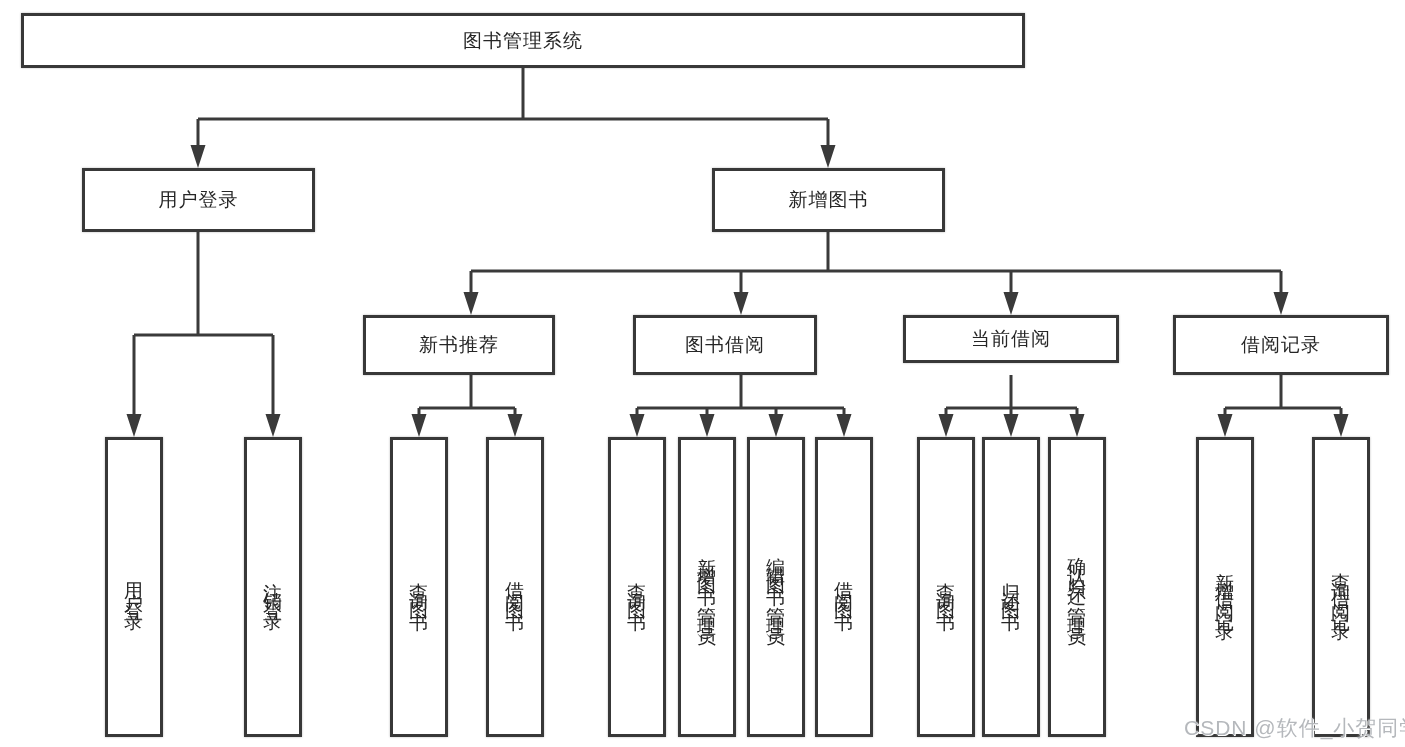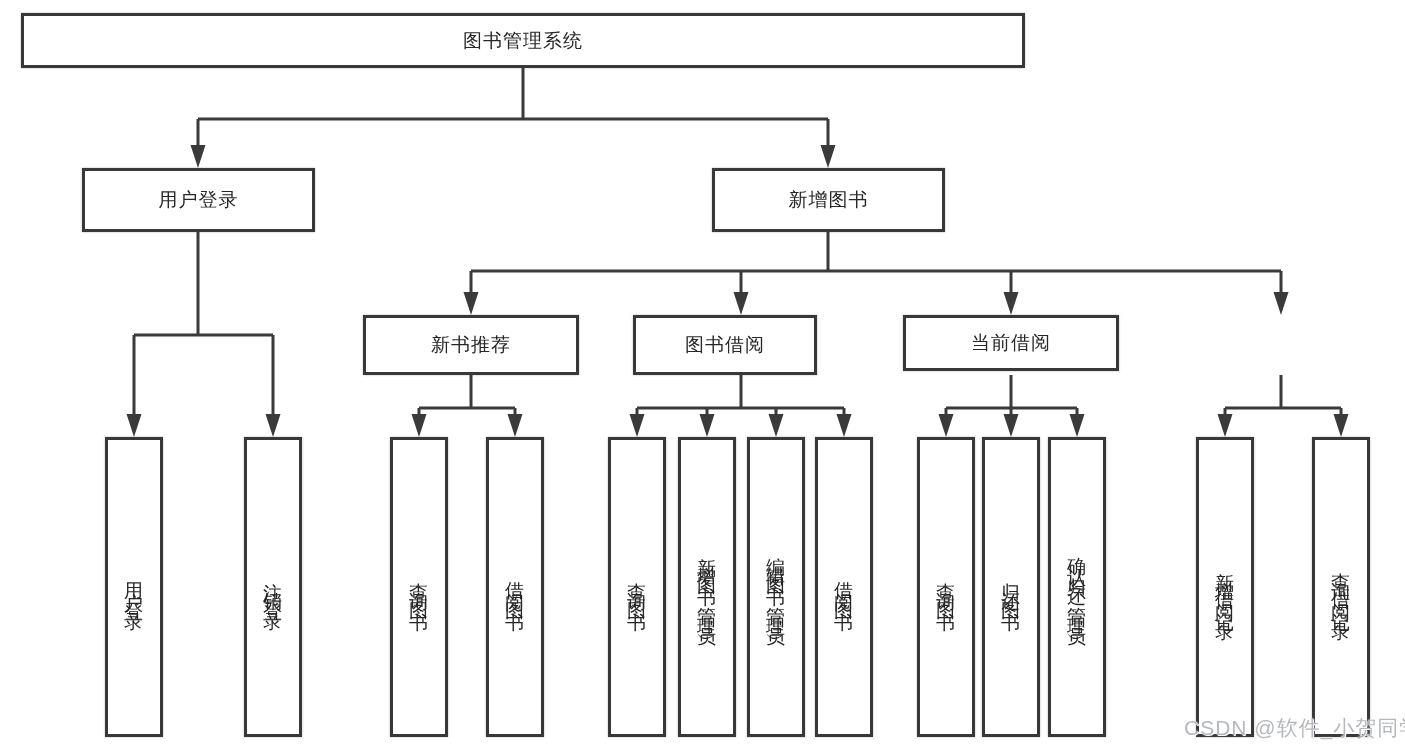--- a/index.html
+++ b/index.html
@@ -86,28 +86,31 @@
     <span>图书管理系统</span>
   </div>
 
   <div class="box" style="left:82px; top:168px; width:233px; height:64px">
     <span>用户登录</span>
   </div>
   <div class="box" style="left:712px; top:168px; width:233px; height:64px">
     <span>新增图书</span>
   </div>
 
-  <div class="box" style="left:363px; top:315px; width:216px; height:60px">
+  <div class="box" style="left:363px; top:315px; width:192px; height:60px">
     <span>新书推荐</span>
   </div>
   <div class="box" style="left:633px; top:315px; width:184px; height:60px">
     <span>图书借阅</span>
   </div>
-  <div class="box" style="left:903px; top:315px; width:216px; height:56px">
+  <div class="box" style="left:903px; top:315px; width:216px; height:48px">
     <span>当前借阅</span>
+  </div>
+  <div class="box" style="left:1173px; top:315px; width:216px; height:60px">
+    <span>借阅记录</span>
   </div>
 
   <div class="box tall" style="left:105px">
     <span class="vtext">用户登录</span>
   </div>
   <div class="box tall" style="left:244px">
     <span class="vtext">注销登录</span>
   </div>
 
   <div class="box tall" style="left:390px">

